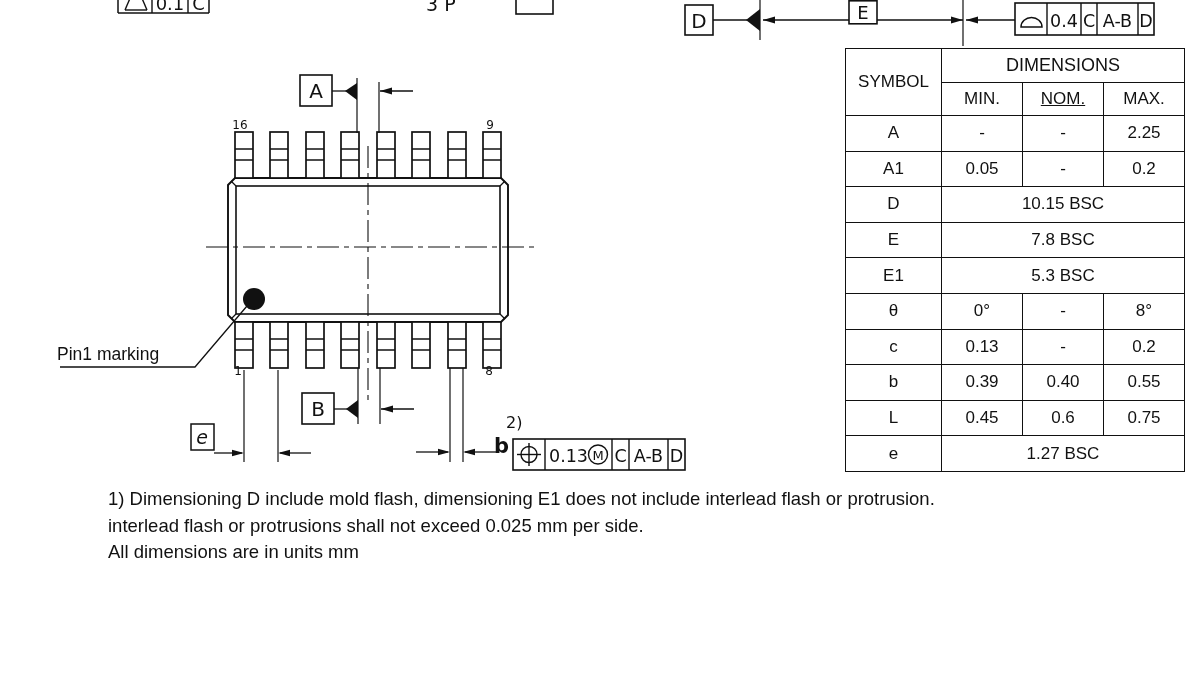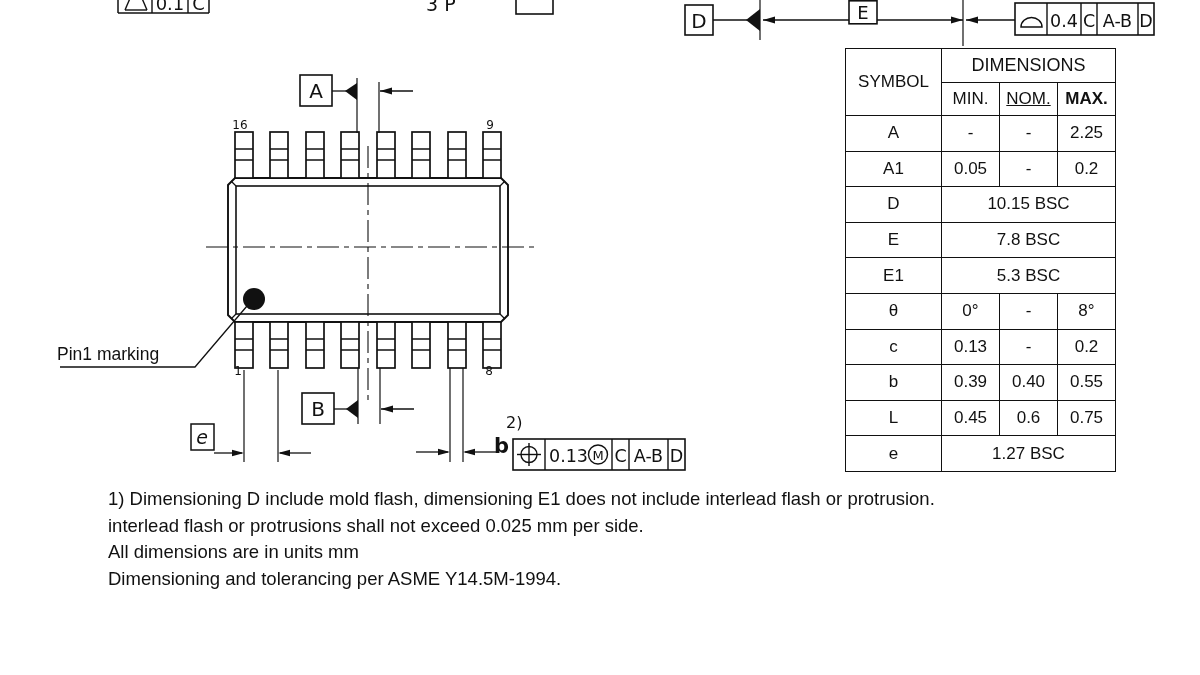--- a/index.html
+++ b/index.html
@@ -2,24 +2,24 @@
 <html><head>
 <meta charset="utf-8">
 <style>
   html,body{margin:0;padding:0;background:#ffffff;}
   .page{position:relative;width:1200px;height:675px;background:#fff;overflow:hidden;
         font-family:"Liberation Sans",sans-serif;color:#111;}
   svg text{fill:#111;}
   .cad{font-family:"DejaVu Sans",sans-serif;}
   
   .dim-table{position:absolute;left:845px;top:48px;}
-  .dim-table table{border-collapse:collapse;table-layout:fixed;width:271px;}
+  .dim-table table{border-collapse:collapse;table-layout:fixed;width:340px;}
   .dim-table td,.dim-table th{border:1.6px solid #111;text-align:center;vertical-align:middle;
        font-size:17px;font-weight:400;padding:0;background:#fff;}
-  .dim-table .c0{width:95px;}.dim-table .c1{width:73px;}.dim-table .c2{width:70px;text-decoration:underline;}.dim-table .c3{width:71px;font-weight:bold;}
+  .dim-table .c0{width:95px;}.dim-table .c1{width:73px;}.dim-table .c2{width:70px;text-decoration:underline;}.dim-table .c3{width:71px;}
   .dim-table .hrow1 td{height:33px;}
   .dim-table .hrow2 td{height:32px;}
   .dim-table .drow td{height:34.6px;}
   
   .notes{position:absolute;left:108px;top:486px;width:1030px;font-size:18.5px;line-height:26.6px;}
   .notes .nline{white-space:nowrap;}
   .proj-sym{display:inline-block;vertical-align:-5px;margin:0 1px;}
 </style>
 </head>
 <body>
@@ -255,16 +255,15 @@
         <td colspan="3">1.27 BSC</td>
       </tr>
     </tbody>
       </table>
   </div>
 
   <div class="notes">
     <div class="nline">1) Dimensioning D include mold flash, dimensioning E1 does not include interlead flash or protrusion.</div>
     <div class="nline">interlead flash or protrusions shall not exceed 0.025 mm per side.</div>
     <div class="nline">All dimensions are in units mm</div>
-    <div class="nline">Dimensioning and tolerancing per ASME Y14.5M-1994.</div>
   </div>
 
 </div>
 
 </body></html>

